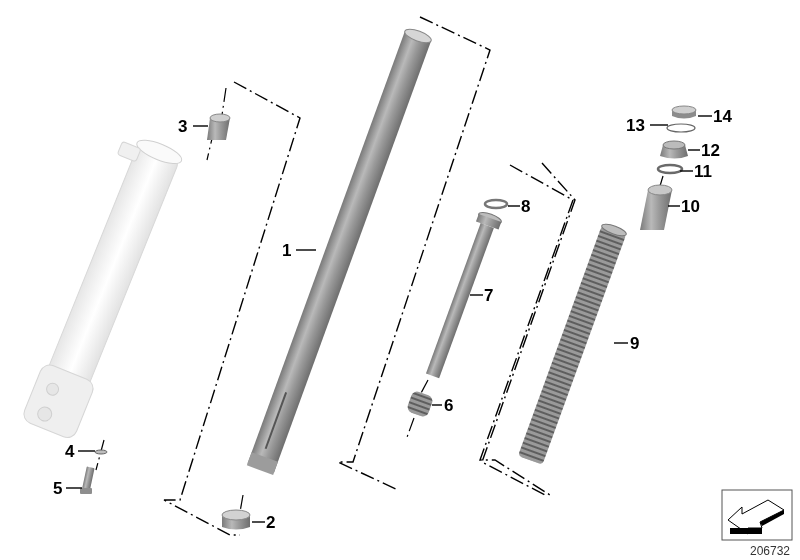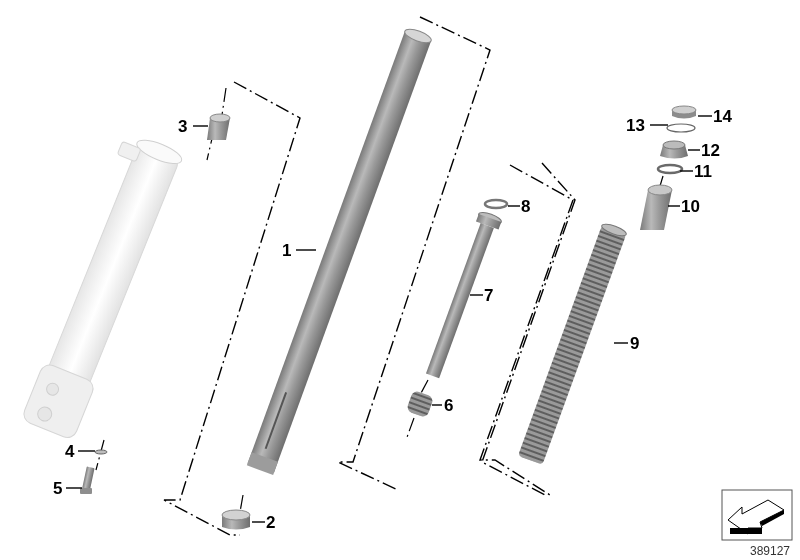--- a/index.html
+++ b/index.html
@@ -186,13 +186,13 @@
   </g>
 
   <g>
     <rect x="722" y="490" width="70" height="50" fill="#fff" stroke="#555" stroke-width="1"></rect>
     <path d="M728,520 L742,507 L742,514 L768,500 L784,510 L760,522 L762,528 L748,528 L748,534 Z" fill="#fff" stroke="#000" stroke-width="1"></path>
     <path d="M730,528 L762,528 L762,534 L730,534 Z" fill="#000"></path>
     <path d="M760,522 L784,510 L784,514 L762,526 Z" fill="#000"></path>
   </g>
 </svg>
 
-<div id="ref-number">389127</div>
+<div id="ref-number">206732</div>
 
 </body></html>

